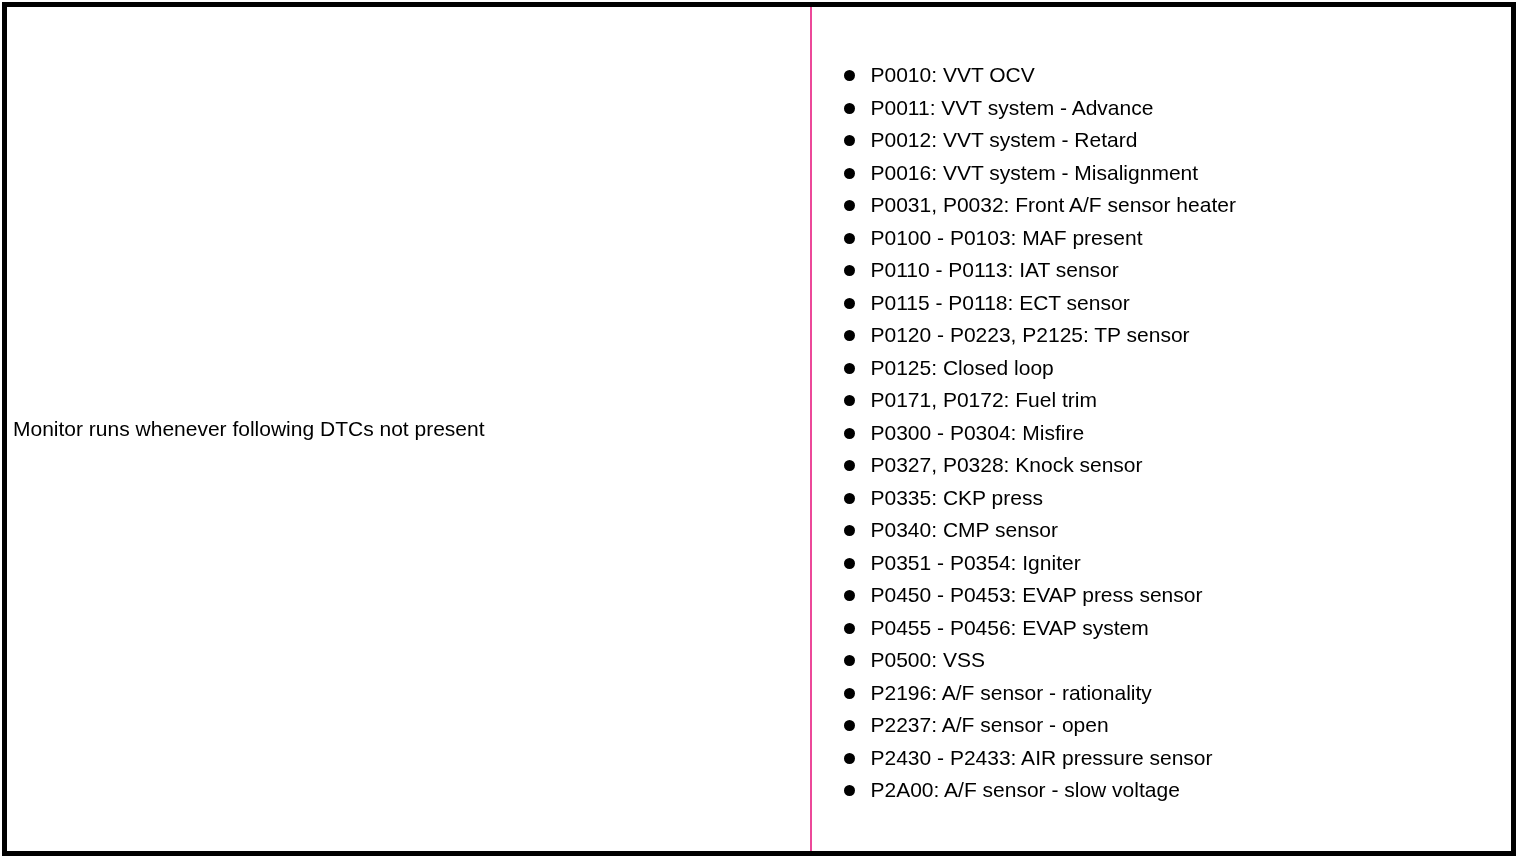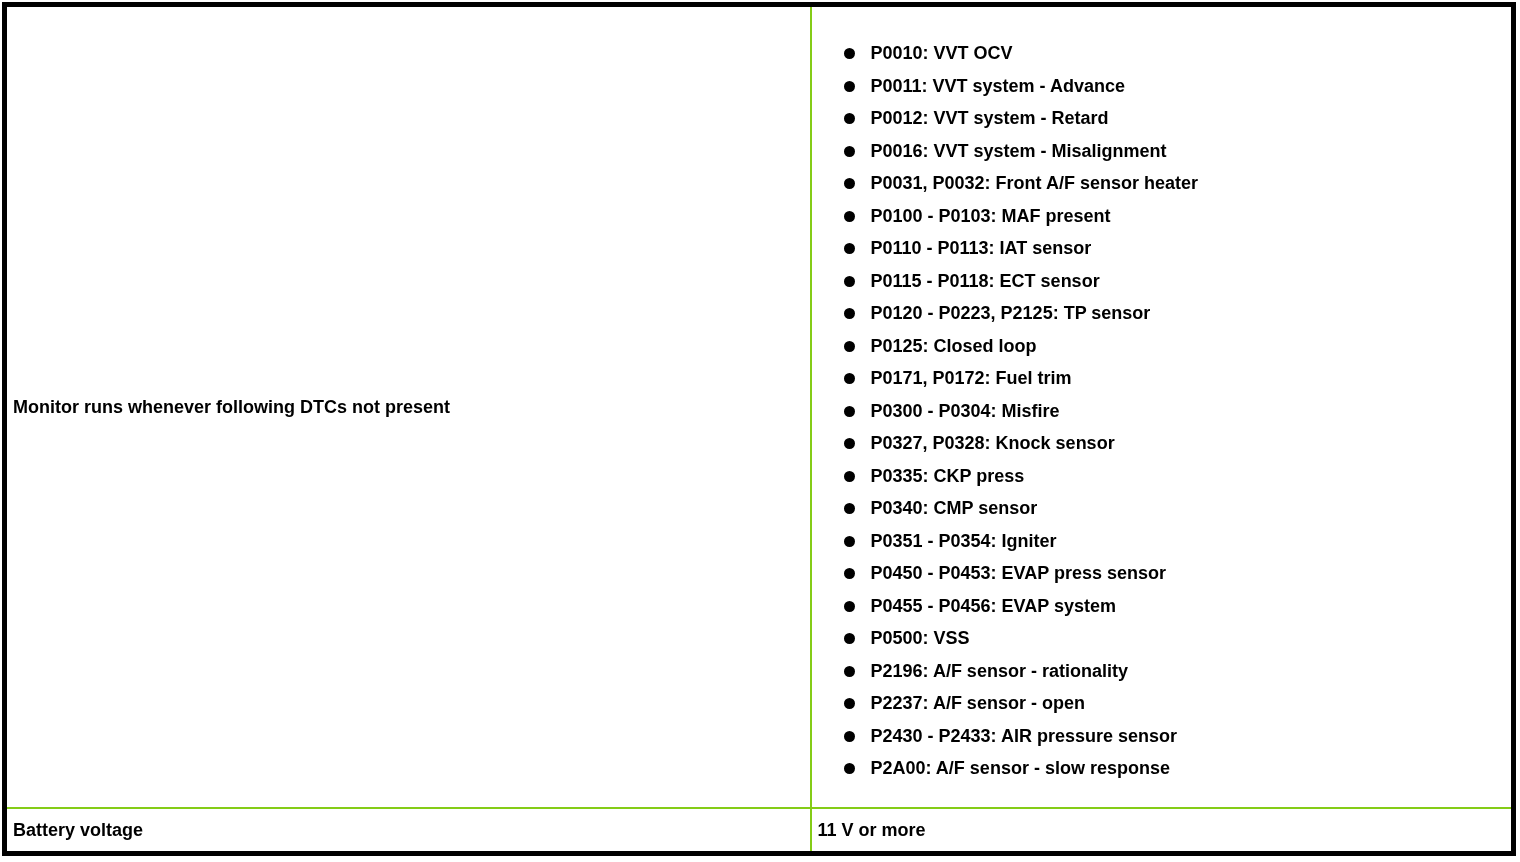--- a/index.html
+++ b/index.html
@@ -14,27 +14,26 @@
   .spec-table {
     border-collapse: collapse;
     table-layout: fixed;
     width: 1514px;
     height: 854px;
     margin: 2px;
     border: 5px solid #000000;
     background: #ffffff;
   }
   .spec-table td {
-    border: 2px solid #84cc16;
+    border: 2px solid #ec4899;
     vertical-align: middle;
-    font-size: 18px;
+    font-size: 21px;
     line-height: 1.25;
     padding: 2px 4px 2px 6px;
     overflow: hidden;
-    font-weight: bold;
   }
   .col-label { width: 806px; }
   td.label-cell { text-align: left; }
   .row-battery { height: 46px; }
   .row-pressure { height: 44px; }
   .dtc-cell { vertical-align: top; }
   ul.dtc-list {
     list-style: none;
     margin: 0;
     padding: 8px 0 0 26px;
@@ -85,22 +84,18 @@
             <li>P0327, P0328: Knock sensor</li>
             <li>P0335: CKP press</li>
             <li>P0340: CMP sensor</li>
             <li>P0351 - P0354: Igniter</li>
             <li>P0450 - P0453: EVAP press sensor</li>
             <li>P0455 - P0456: EVAP system</li>
             <li>P0500: VSS</li>
             <li>P2196: A/F sensor - rationality</li>
             <li>P2237: A/F sensor - open</li>
             <li>P2430 - P2433: AIR pressure sensor</li>
-            <li>P2A00: A/F sensor - slow response</li>
+            <li>P2A00: A/F sensor - slow voltage</li>
           </ul>
       </td>
-    </tr>
-    <tr class="row-battery">
-      <td class="label-cell">Battery voltage</td>
-      <td>11 V or more</td>
     </tr>
   </tbody>
 </table>
 
 </body></html>

